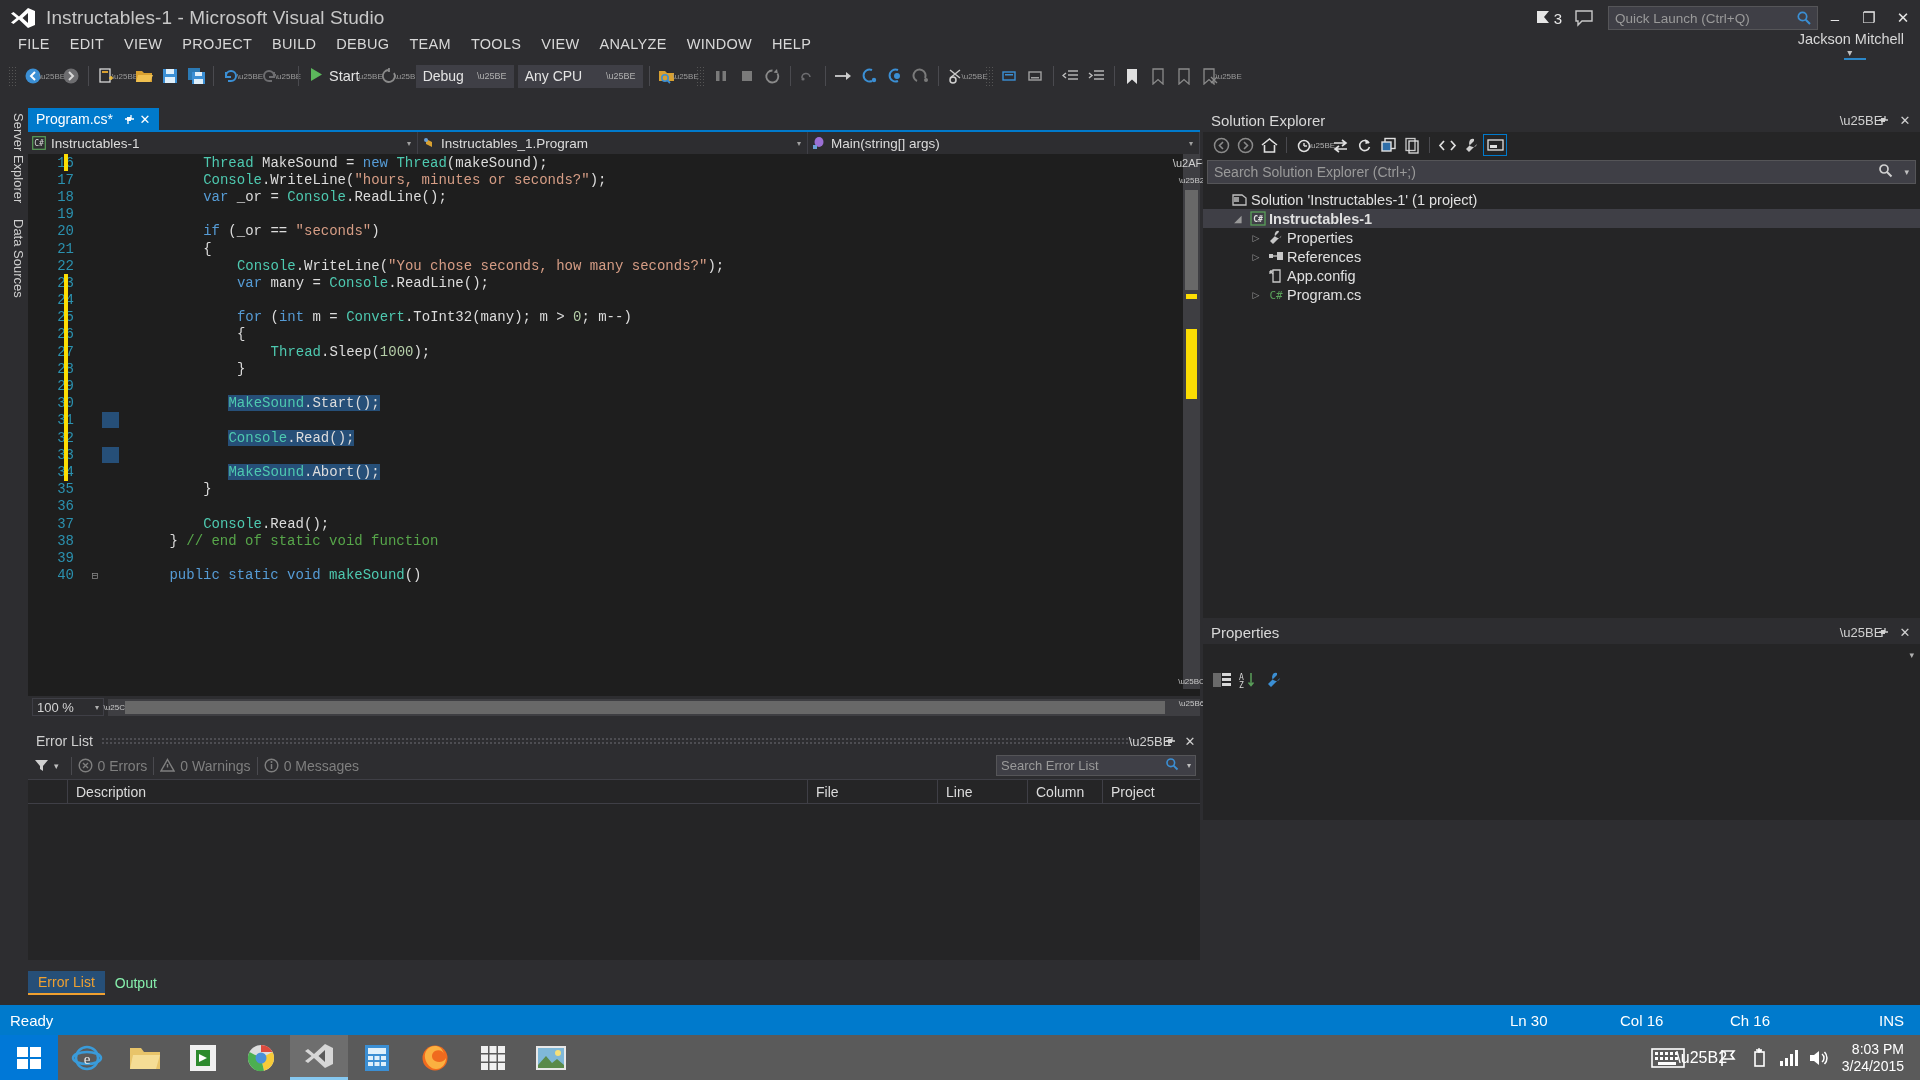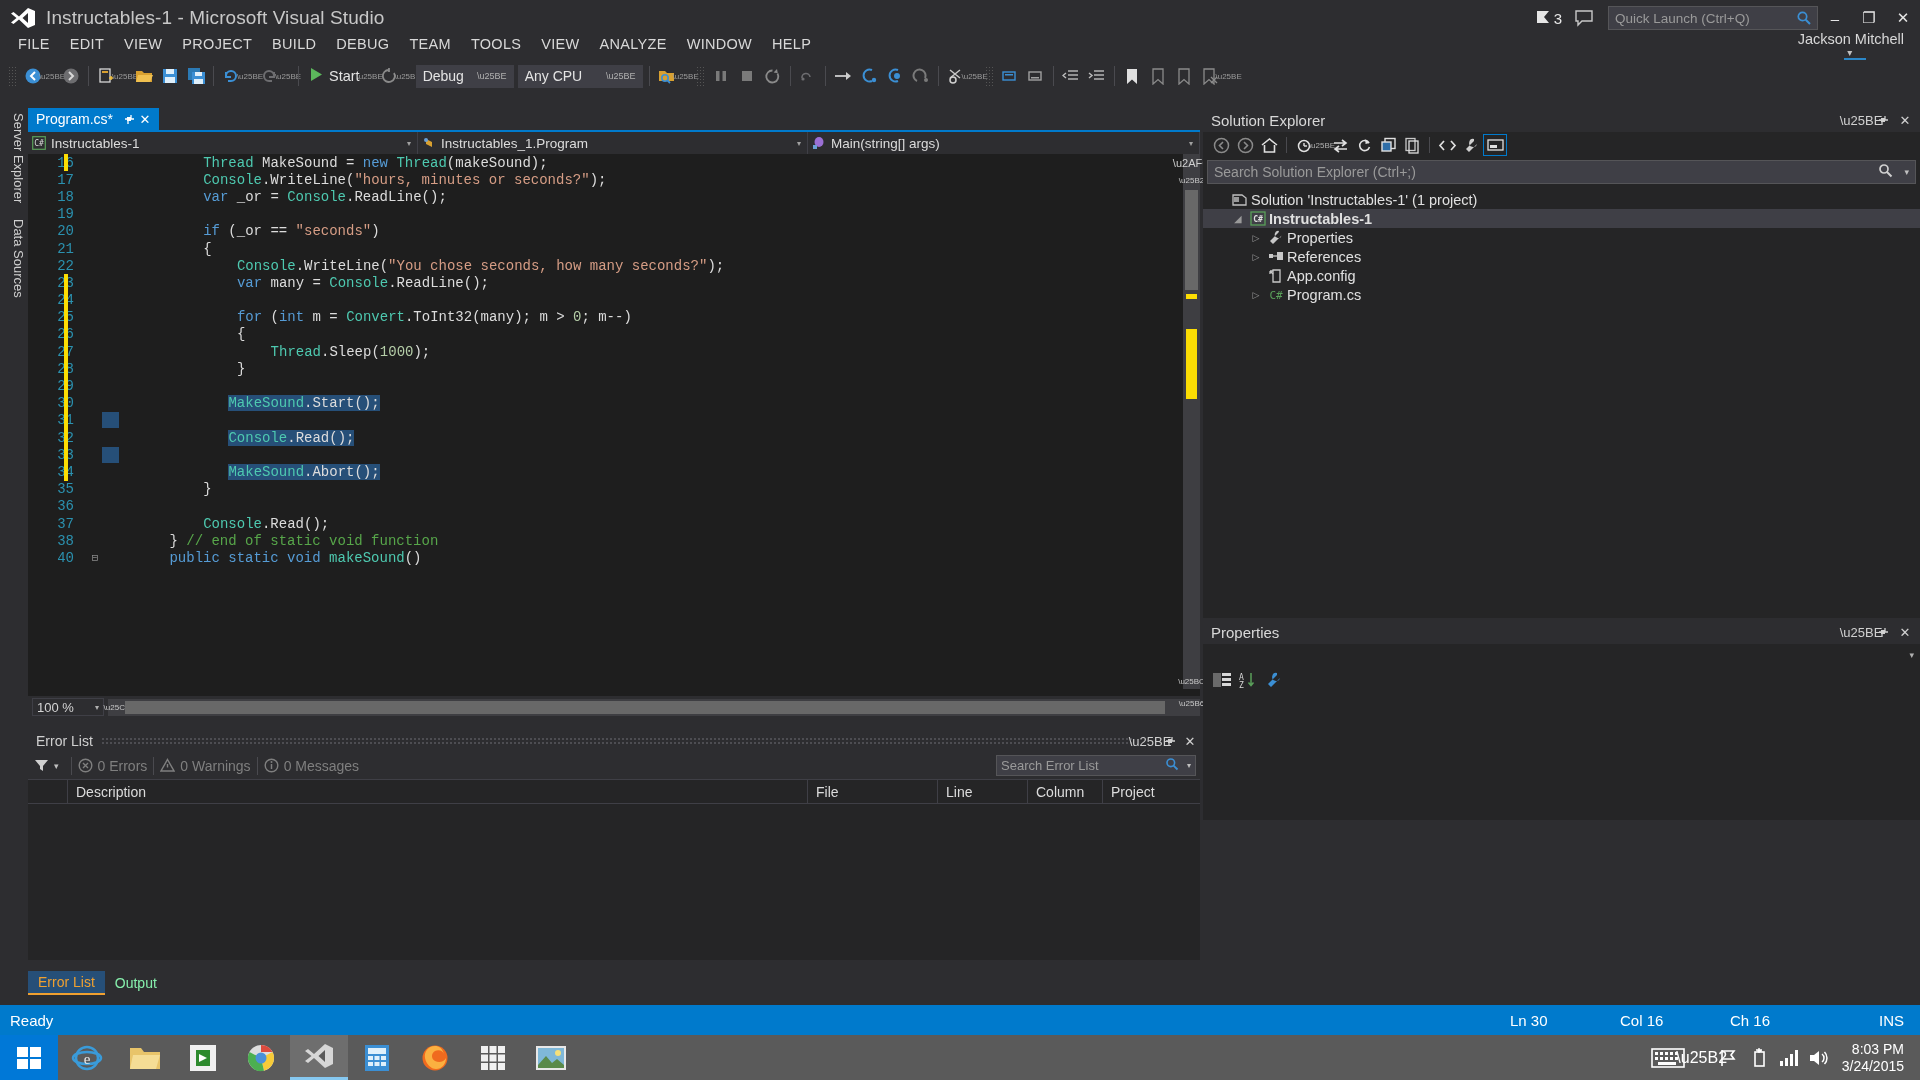--- a/index.html
+++ b/index.html
@@ -688,20 +688,25 @@
           </div>
           <div class="crow">
             <span class="lnum">37</span>
             <span class="collapse-col"></span>
             <span class="ctext" style="padding-left: 101.16px;"><span class="t">Console</span><span class="p">.Read();</span></span>
           </div>
           <div class="crow">
             <span class="lnum">38</span>
             <span class="collapse-col"></span>
             <span class="ctext" style="padding-left: 67.44px;"><span class="p">} </span><span class="c">// end of static void function</span></span>
+          </div>
+          <div class="crow">
+            <span class="lnum">39</span>
+            <span class="collapse-col"></span>
+            <span class="ctext" style="padding-left: 0px;"></span>
           </div>
           <div class="crow">
             <span class="lnum">40</span>
             <span class="collapse-col">⊟</span>
             <span class="ctext" style="padding-left: 67.44px;"><span class="k">public static void</span><span class="p"> </span><span class="t">makeSound</span><span class="p">()</span></span>
           </div>
         </div>
     </div>
 
     <div class="vscroll">

